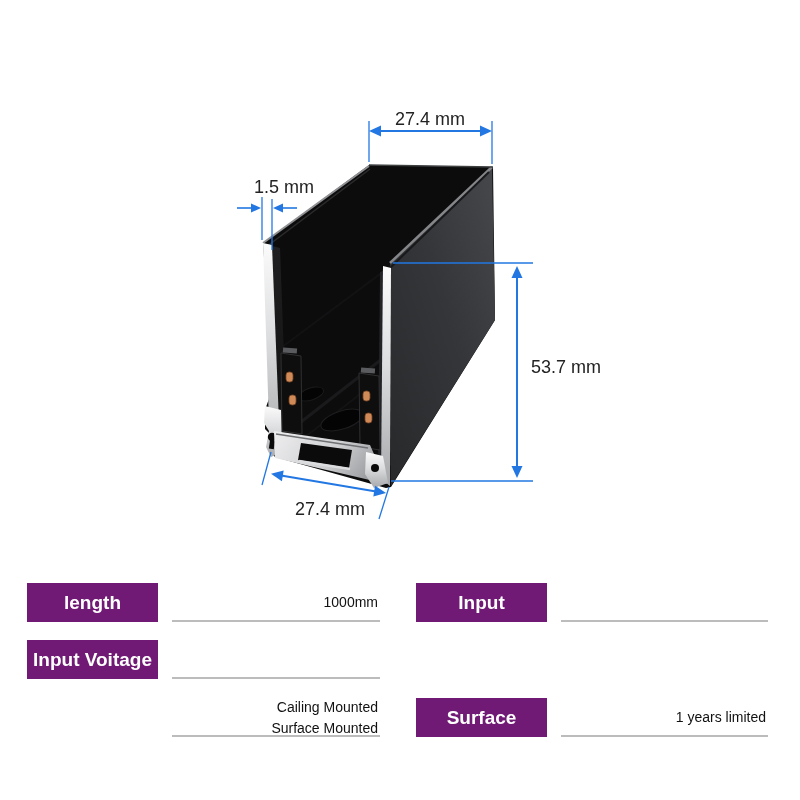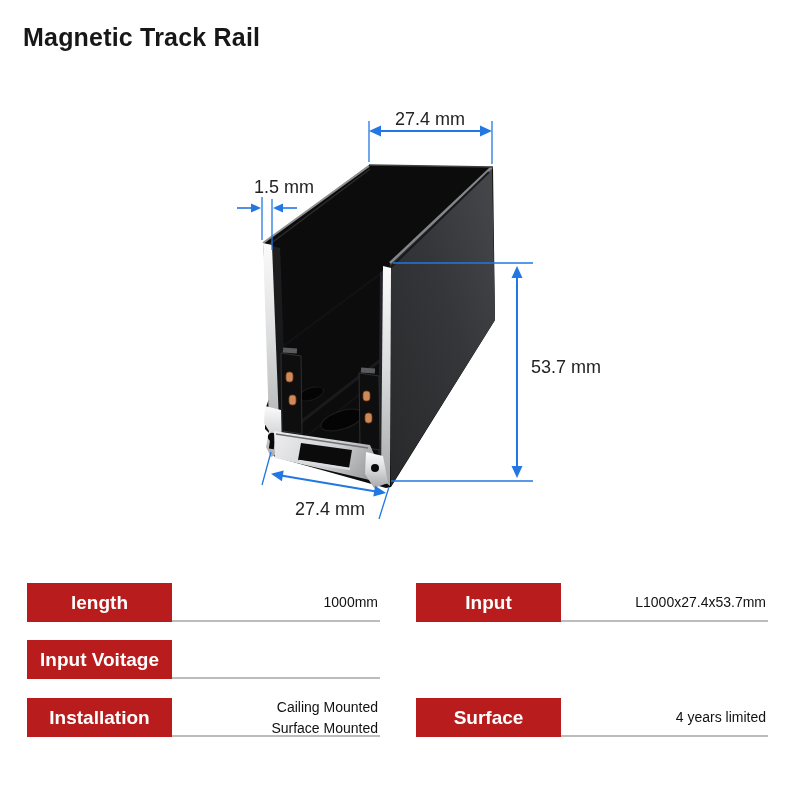--- a/index.html
+++ b/index.html
@@ -14,37 +14,36 @@
   #diagram-svg{position:absolute;left:0;top:0;}
   .dim-text{font-family:"Liberation Sans",sans-serif;font-size:18px;fill:#232323;}
   
   .spec-col{position:absolute;top:583px;height:156px;}
   #spec-col-left{left:27px;width:353px;}
   #spec-col-right{left:416px;width:352px;}
   .spec-row{position:absolute;left:0;width:100%;height:39px;}
   .row-0{top:0;} .row-1{top:57px;text-decoration:underline;} .row-2{top:115px;}
   .spec-underline{position:absolute;left:145px;right:0;top:37px;height:2px;background:#bcbcbc;}
   .spec-label{
-    position:absolute;left:0;top:0;width:145px;height:39px;background:#b91c1c;
+    position:absolute;left:0;top:0;width:131px;height:39px;background:#701a75;
     color:#ffffff;font-weight:700;font-size:19px;
     display:flex;align-items:center;justify-content:center;
   }
   .spec-value{
     position:absolute;left:152px;right:2px;top:0;height:39px;
     display:flex;align-items:center;justify-content:flex-end;
     text-align:right;font-size:14px;line-height:21px;color:#111111;
     white-space:pre-line;
   }
 </style>
 </head>
 <body>
 
 <div id="canvas">
 
-  <h1 id="page-title">Magnetic Track Rail</h1>
 
   <svg id="diagram-svg" width="800" height="560" viewBox="0 0 800 560">
     <defs>
       <linearGradient id="gradSilver" x1="0" y1="0" x2="0" y2="1">
         <stop offset="0" stop-color="#fbfbfc"></stop>
         <stop offset="0.45" stop-color="#dcddde"></stop>
         <stop offset="1" stop-color="#a7a8ab"></stop>
       </linearGradient>
       <linearGradient id="gradBase" x1="0" y1="0" x2="1" y2="0.35">
         <stop offset="0" stop-color="#eeeeef"></stop>
@@ -160,32 +159,30 @@
       <div class="spec-underline"></div>
       <div class="spec-label">length</div>
       <div class="spec-value">1000mm</div>
     </div>
     <div class="spec-row row-1">
       <div class="spec-underline"></div>
       <div class="spec-label">Input Voitage</div>
     </div>
     <div class="spec-row row-2">
       <div class="spec-underline"></div>
-      <div class="spec-label">Installation</div>
       <div class="spec-value">Cailing Mounted
 Surface Mounted</div>
     </div>
   </div>
 
   <div class="spec-col" id="spec-col-right">
     <div class="spec-row row-0">
       <div class="spec-underline"></div>
       <div class="spec-label">Input</div>
-      <div class="spec-value">L1000x27.4x53.7mm</div>
     </div>
     <div class="spec-row row-2">
       <div class="spec-underline"></div>
       <div class="spec-label">Surface</div>
-      <div class="spec-value">4 years limited</div>
+      <div class="spec-value">1 years limited</div>
     </div>
   </div>
 
 </div>
 
 </body></html>

